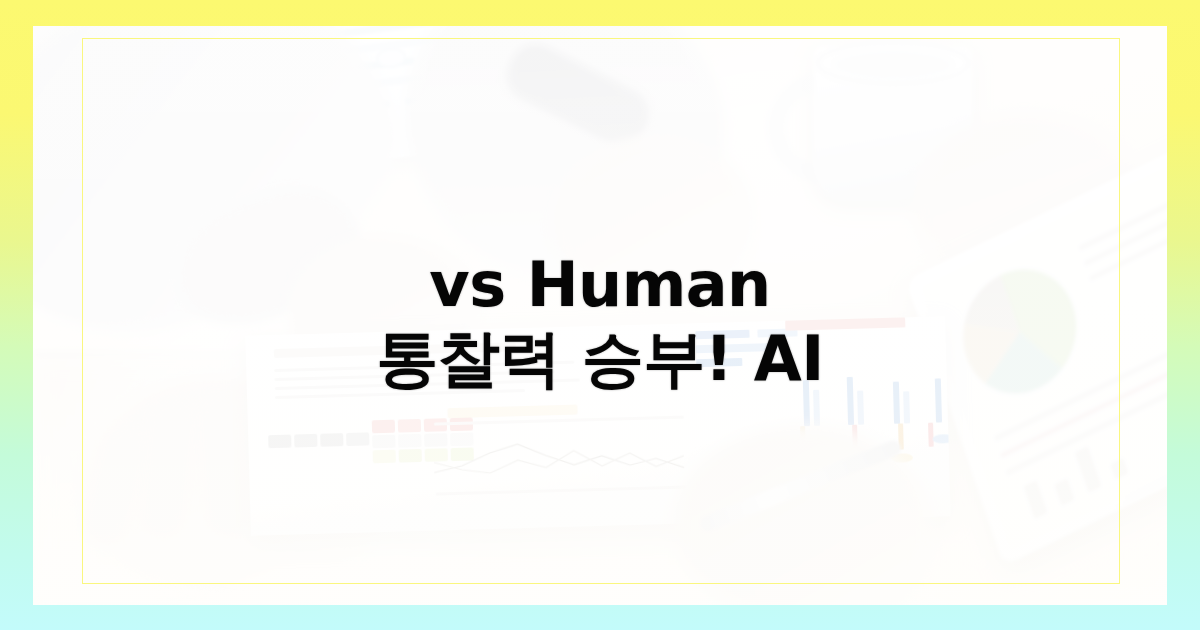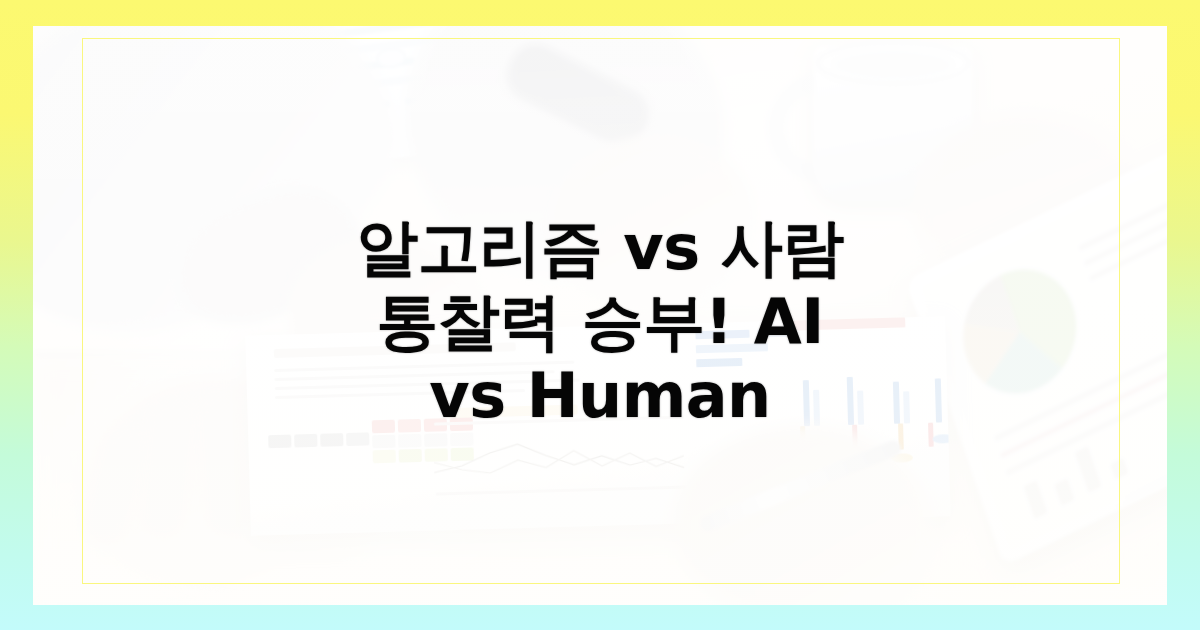--- a/index.html
+++ b/index.html
@@ -397,18 +397,17 @@
       </linearGradient>
       <mask id="fm">
         <rect x="0" y="0" width="1200" height="630" fill="#fff"></rect>
         <rect x="33" y="26" width="1134" height="579" fill="#000"></rect>
       </mask>
     </defs>
     <rect x="0" y="0" width="1200" height="630" fill="url(#fg)" mask="url(#fm)"></rect>
   </svg>
 
   <div class="title-wrap">
-    <div class="title-line">알고리즘 vs 사람</div>
+    <div class="title-line">vs Human</div>
     <div class="title-line">통찰력 승부! AI</div>
-    <div class="title-line">vs Human</div>
   </div>
 
 </div>
 
 </body></html>

